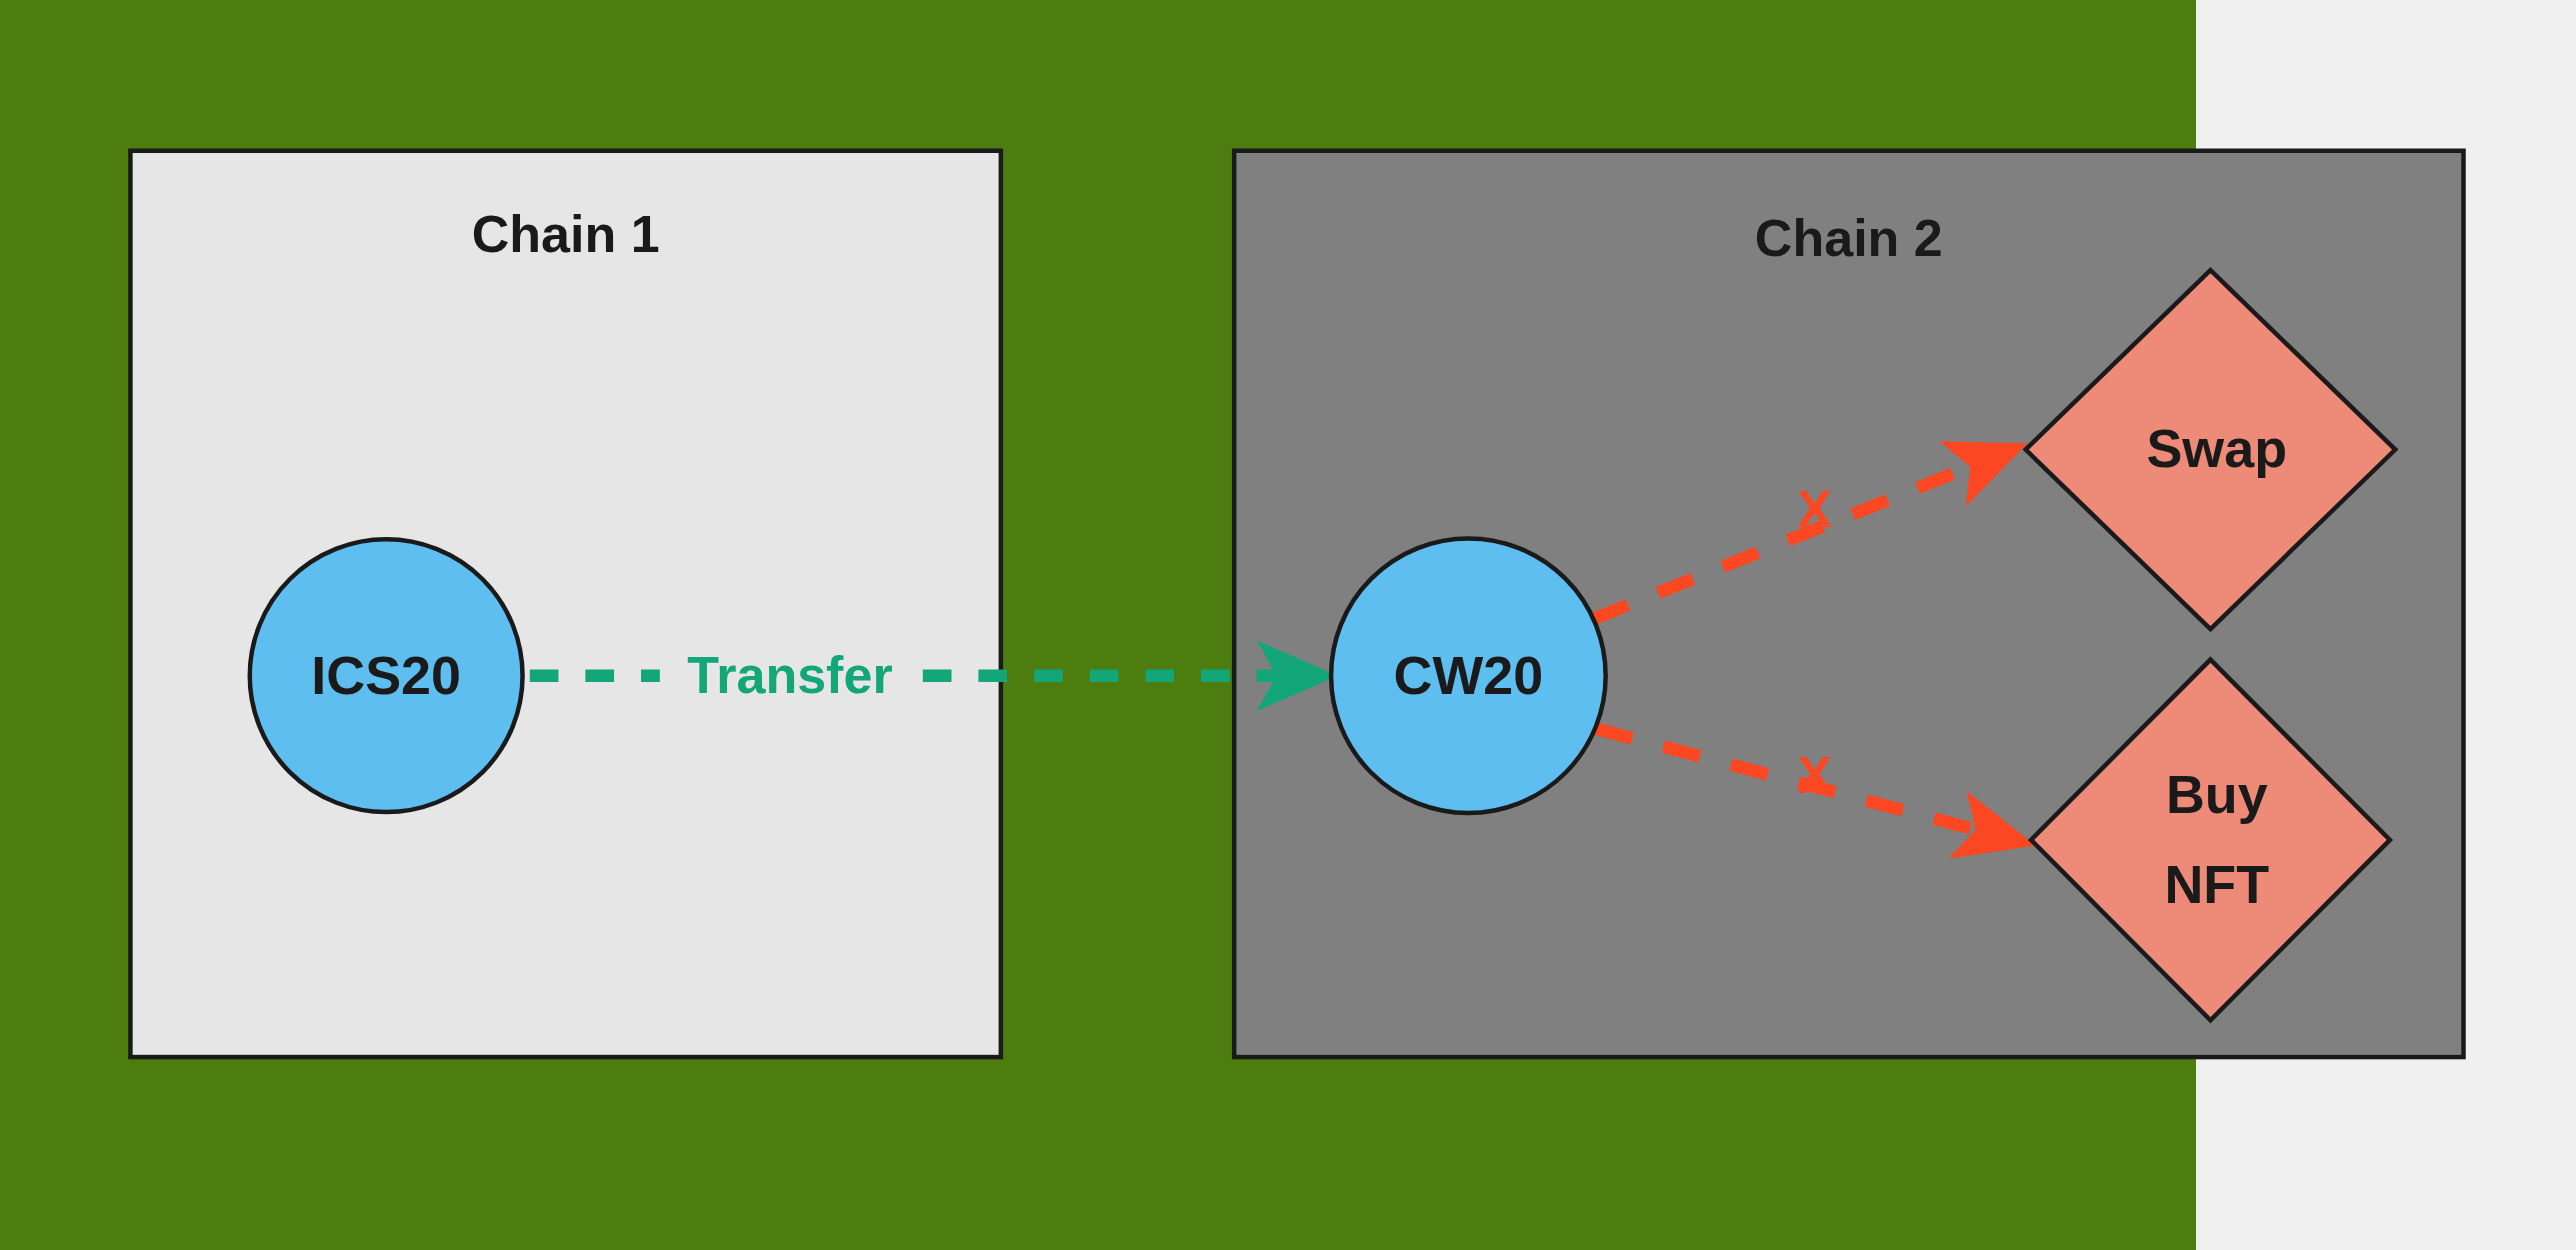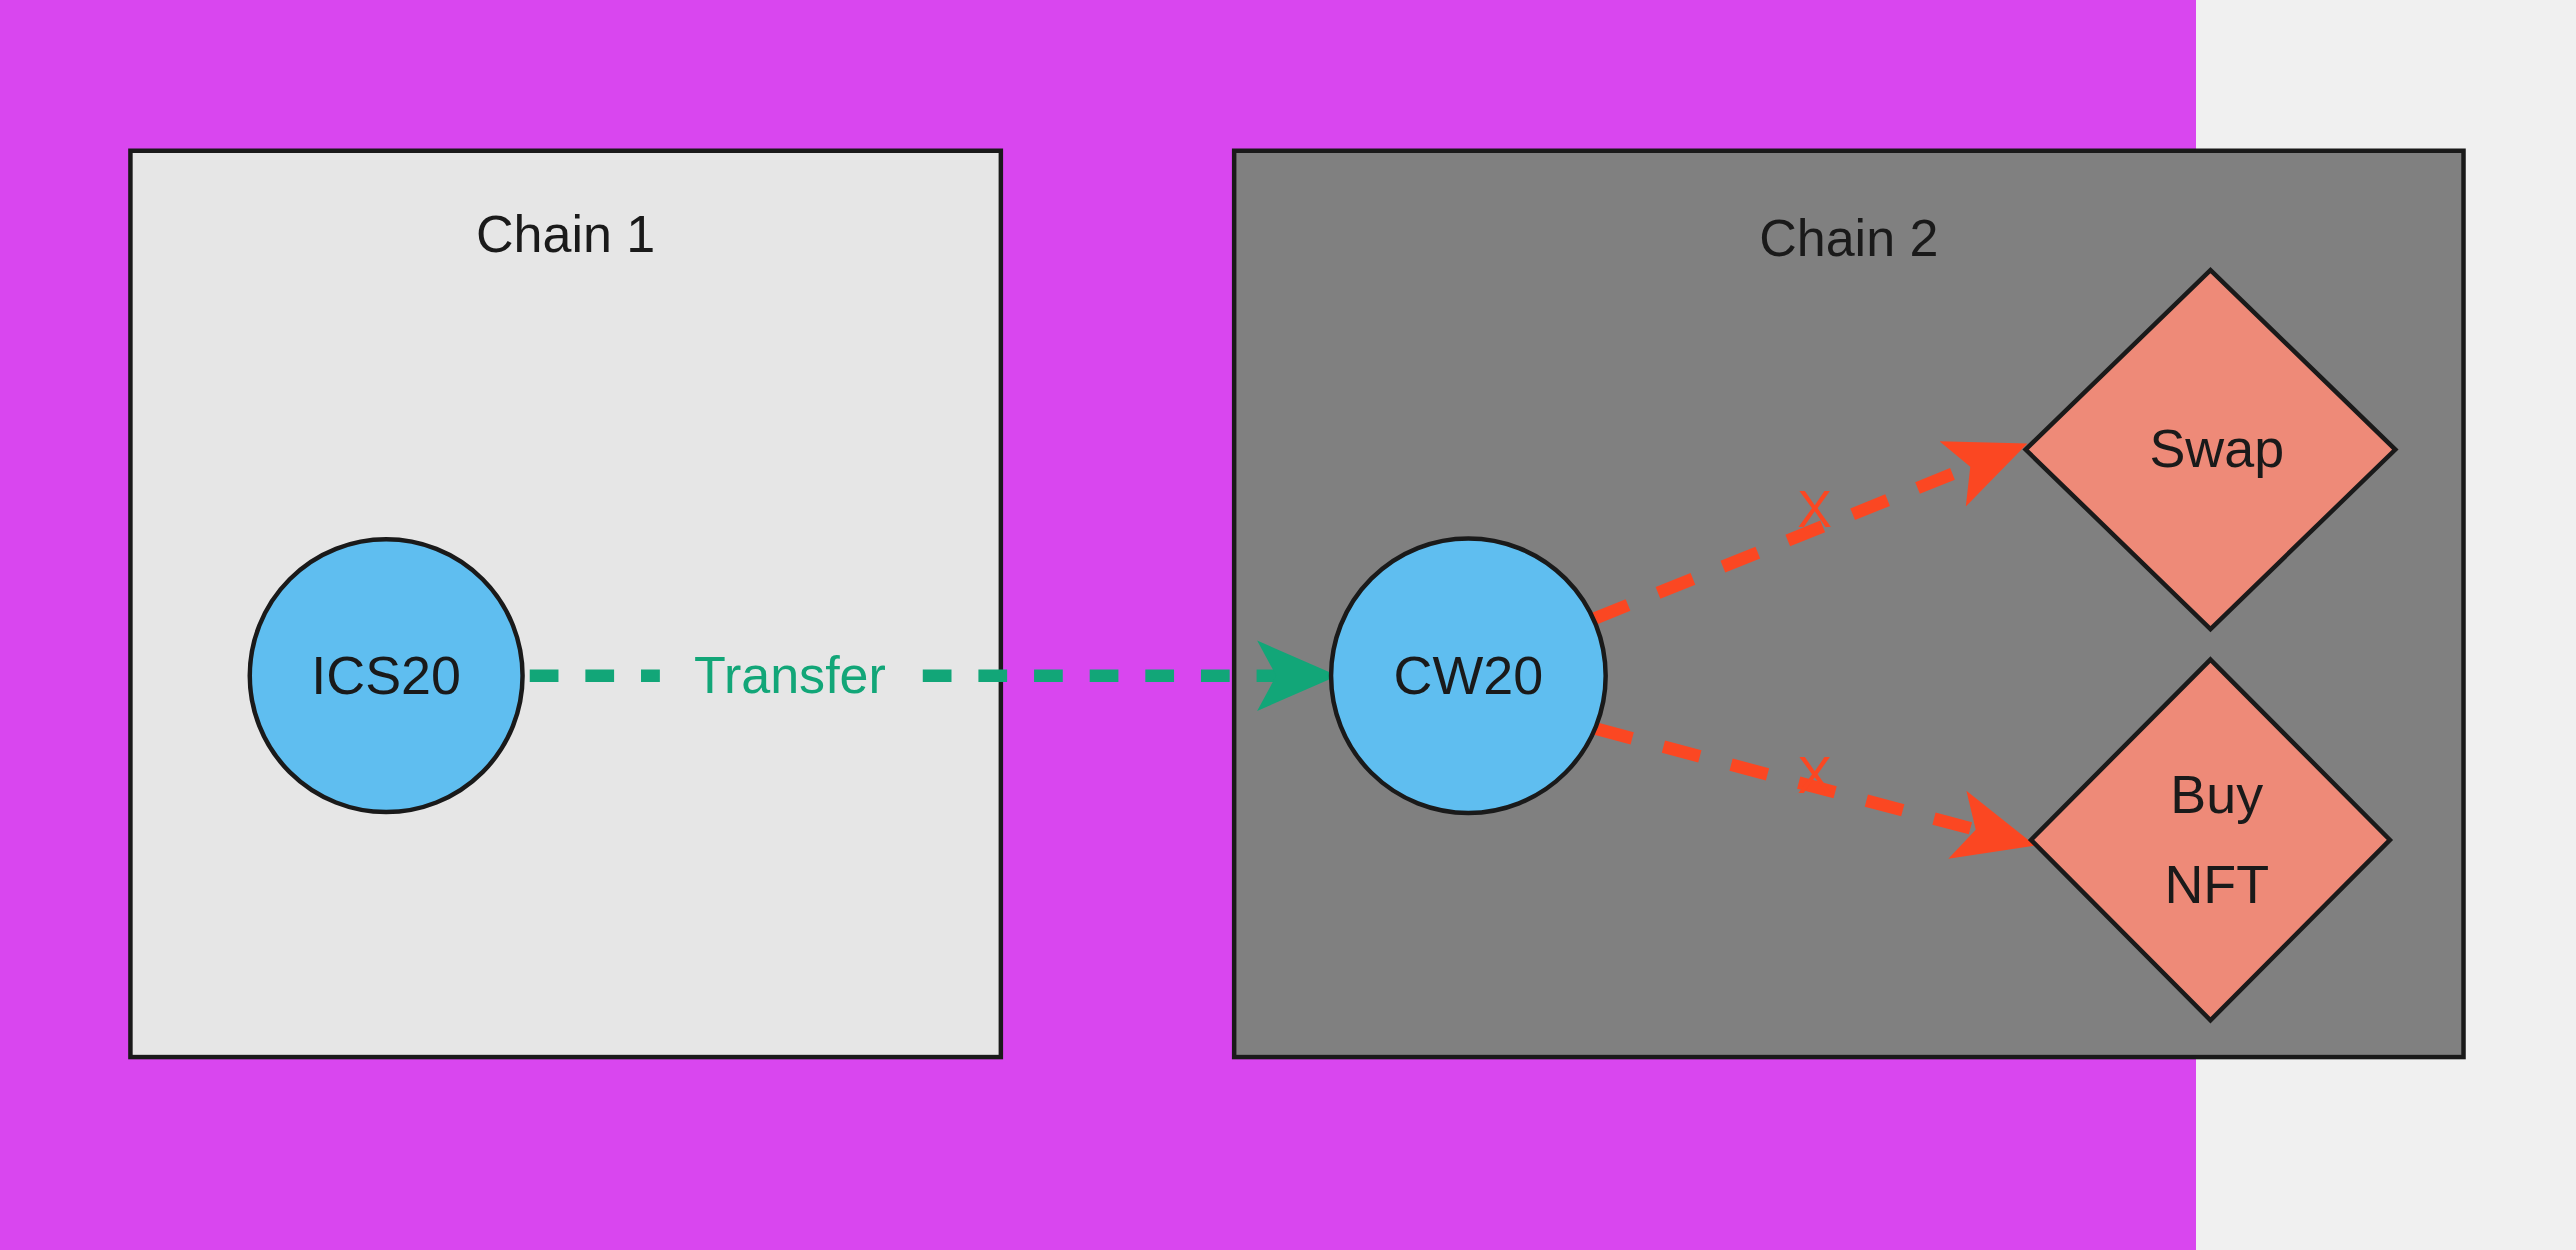--- a/index.html
+++ b/index.html
@@ -10,21 +10,22 @@
   body {
     width: 2576px;
     height: 1250px;
     font-family: "Liberation Sans", sans-serif;
     overflow: hidden;
   }
   #diagram-root {
     position: relative;
     width: 2196px;
     height: 1250px;
-    background: #d946ef;
+    background: #4d7c0f;
+    font-weight: bold;
   }
   svg#diagram-canvas {
     display: block;
     width: 2576px;
     height: 1250px;
   }
   .chain-box-rect {
     stroke: #1a1a1a;
     stroke-width: 5;
   }

